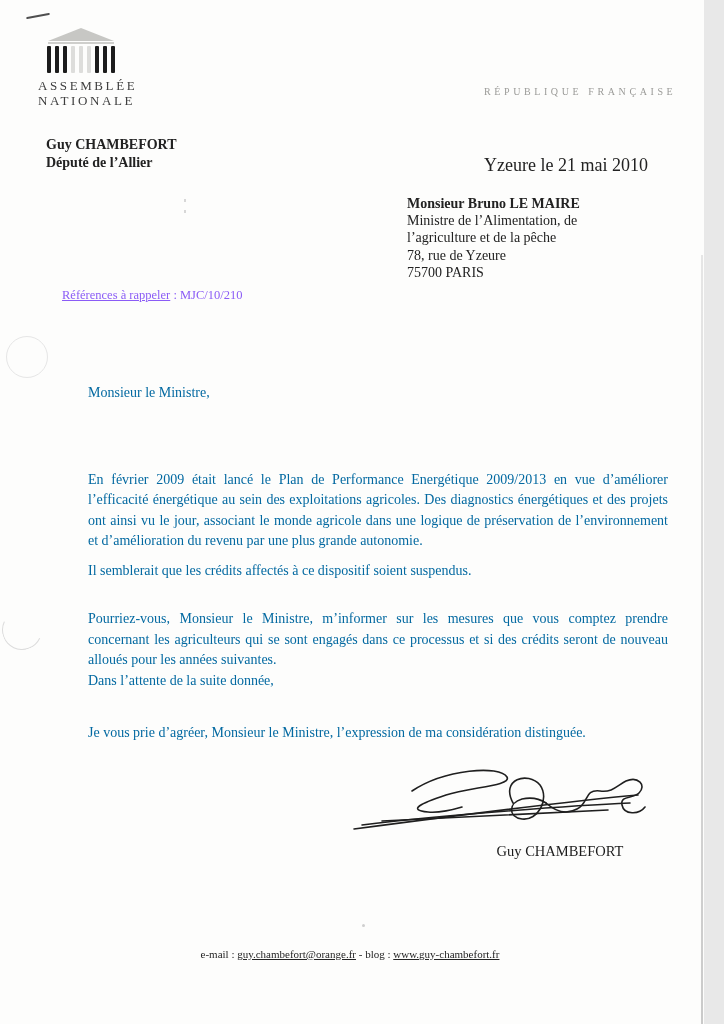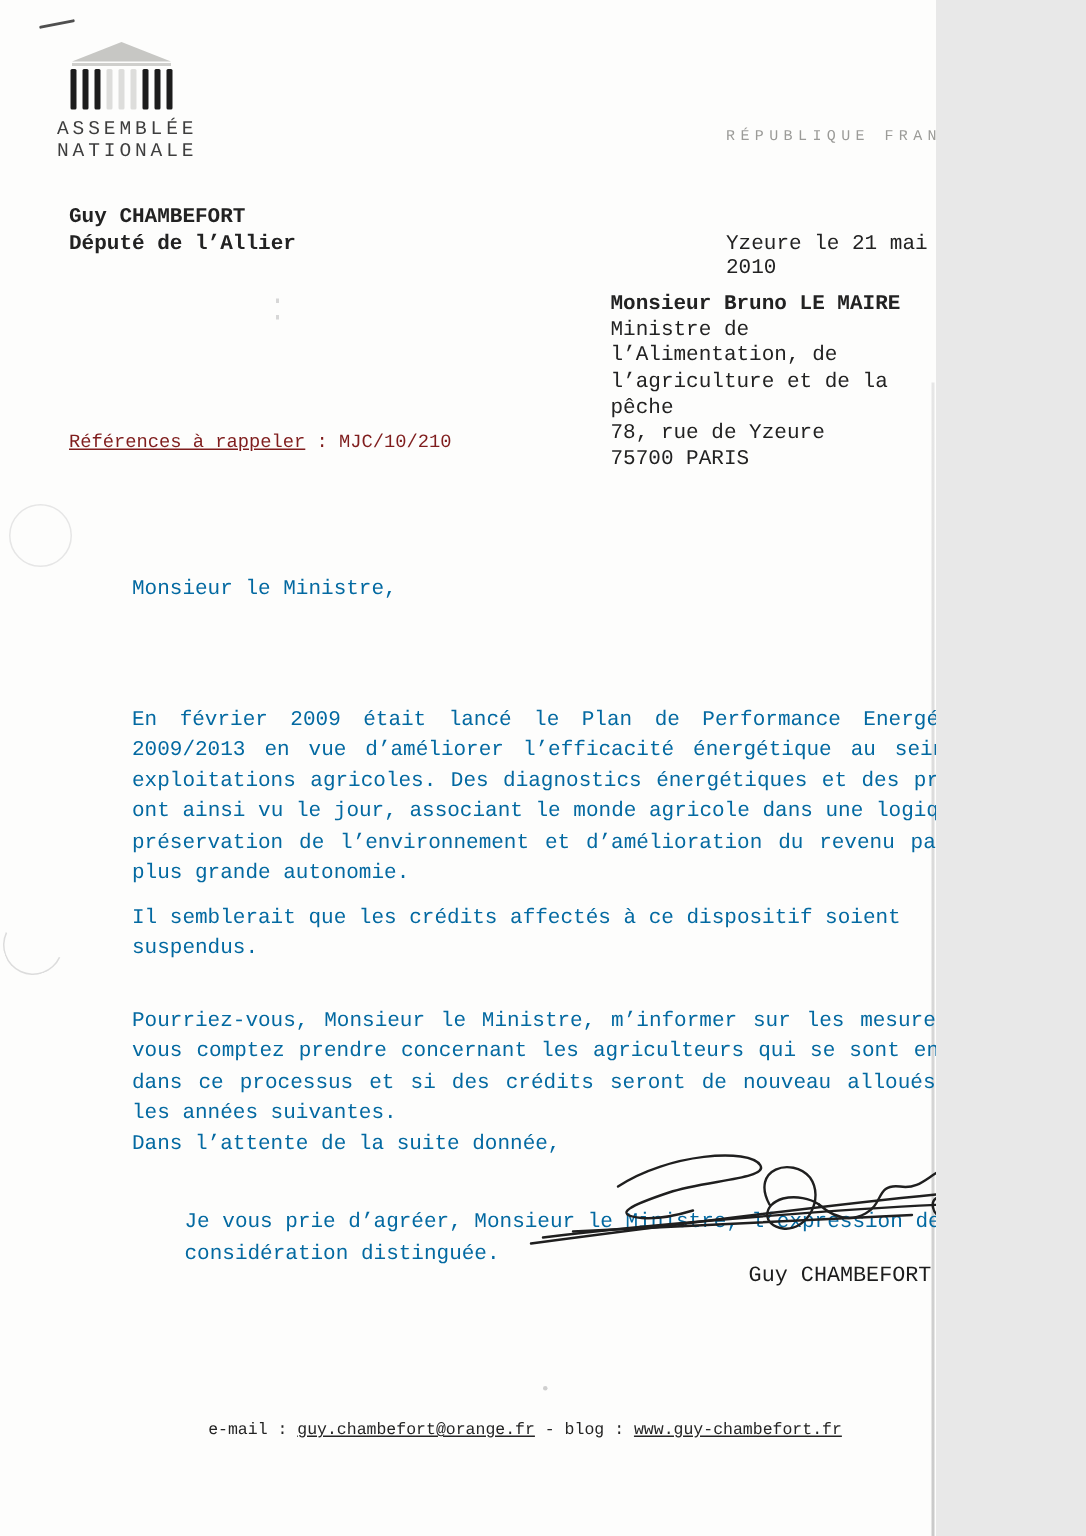--- a/index.html
+++ b/index.html
@@ -1,22 +1,22 @@
 <!DOCTYPE html>
 <html><head>
 <meta charset="utf-8">
 <style>
   * { margin: 0; padding: 0; box-sizing: border-box; }
   html, body { background: #e8e8e8; }
   .page {
     position: relative;
-    width: 624px;
+    width: 704px;
     height: 1024px;
     background: #fdfdfc;
-    font-family: Liberation Mono, monospace;
+    font-family: Liberation Serif, serif;
     color: #1e1e1e;
     overflow: hidden;
   }
   
   .pen-dash {
     position: absolute; left: 26px; top: 15px;
     width: 24px; height: 2px; background: #4f4f4f;
     transform: rotate(-11deg); border-radius: 2px;
   }
   .edge-line {
@@ -66,39 +66,39 @@
   }
   .marianne .m2 { font-size: 9px; letter-spacing: 2.8px; }
 
   
   .sender {
     position: absolute; left: 46px; top: 136px;
     font-size: 14px; font-weight: bold; line-height: 18px; color: #222;
   }
 
   
-  .date-line { position: absolute; left: 484px; top: 155px; font-size: 14px; color: #222; }
+  .date-line { position: absolute; left: 484px; top: 155px; font-size: 18px; color: #222; }
 
   
   .recipient { position: absolute; left: 407px; top: 195px; font-size: 14px; line-height: 17.2px; color: #222; }
   .recipient .r-name { font-weight: bold; }
 
   
-  .reference { position: absolute; left: 46px; top: 288px; font-size: 12.5px; color: #7f1d1d; }
+  .reference { position: absolute; left: 62px; top: 288px; font-size: 12.5px; color: #8b5cf6; }
   .reference .ref-label { text-decoration: underline; }
 
   
   .letter-body { position: absolute; left: 88px; top: 383px; width: 580px; font-size: 14px; line-height: 20.5px; color: #0369a1; }
   .letter-body p { text-align: justify; }
   .letter-body .salutation { text-align: left; }
   .p1 { margin-top: 66px; }
   .p2 { margin-top: 9px;  text-align: left !important; }
   .p3 { margin-top: 28px; }
   .p4 { text-align: right; }
-  .p5 { margin-top: 32px; text-align: left !important; margin-left: 35px; }
+  .p5 { margin-top: 32px; text-align: left !important; }
 
   
   .signature-block { position: absolute; left: 350px; top: 763px; width: 310px; }
   .signature-svg { display: block; }
   .signature-name { margin-top: 5px; text-align: center; font-size: 14.5px; color: #1c1c1c; padding-left: 110px; white-space: nowrap; }
 
   
   .page-footer {
     position: absolute; left: 0; top: 946px; width: 700px;
     text-align: center; font-size: 11px; line-height: 16px; color: #242424;

